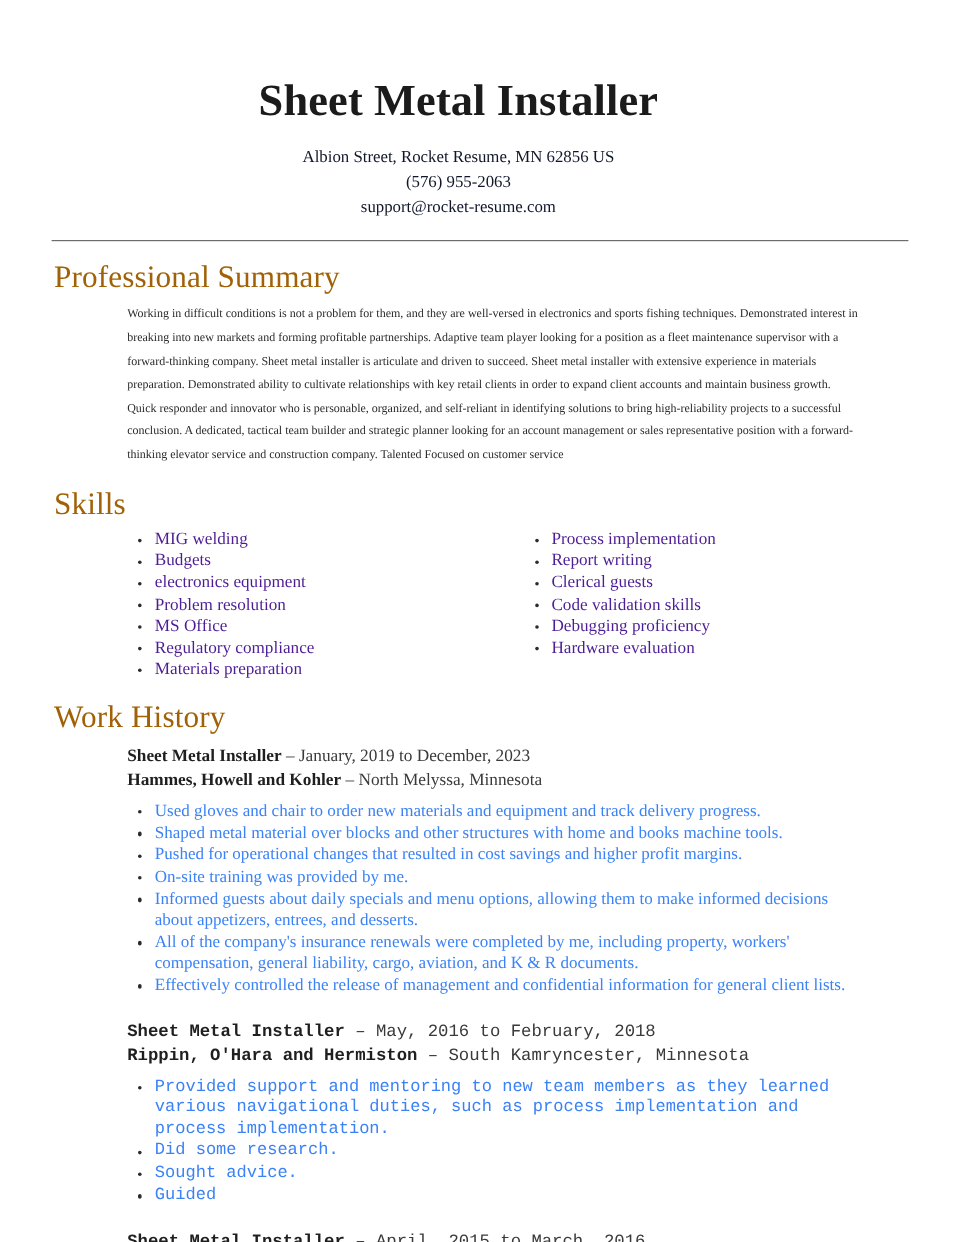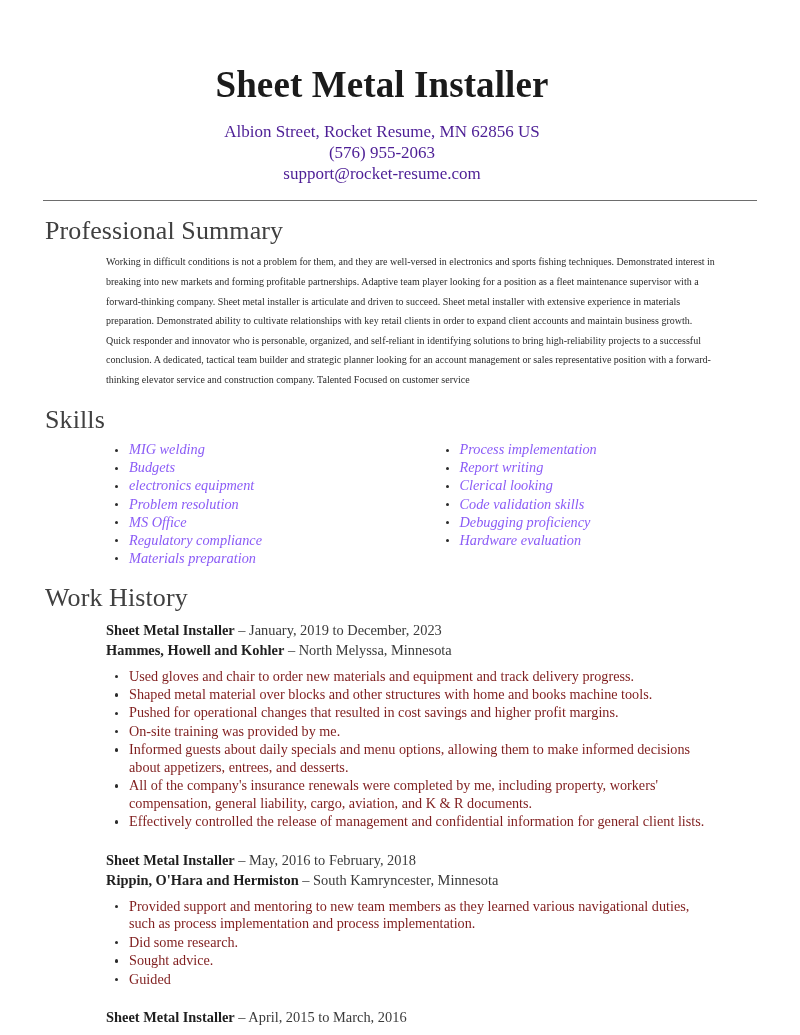--- a/index.html
+++ b/index.html
@@ -34,39 +34,39 @@
     color: #1b1b1b;
     margin: 0;
     padding-top: 37px;
     line-height: 1.18;
   }
   .contact-block {
     text-align: center;
     margin-top: 14px;
   }
   .contact-line {
-    font-size: 17px;
+    font-size: 14px;
     line-height: 21px;
-    color: #4c1d95;
+    color: #0f172a;
   }
   .divider {
     border: 0;
     border-top: 1.4px solid #6d6d6d;
     margin: 16px 0 0 0;
     width: 714px;
   }
 
   
   .section {
     margin-top: 14px;
   }
   .section-heading {
     font-size: 26px;
     font-weight: 400;
-    color: #404040;
+    color: #a16207;
     line-height: 1.22;
     margin: 0 0 6px 2px;
     letter-spacing: 0.1px;
   }
   .section-body {
     padding-left: 63px;
   }
 
   
   .summary-text {
@@ -90,57 +90,56 @@
   }
   .skills-col:last-child { padding-left: 23px; }
   ul.bullets {
     list-style: none;
     margin: 0;
     padding: 0;
   }
   ul.bullets li {
     font-size: 14.3px;
     line-height: 17.5px;
-    color: #8b5cf6;
+    color: #4c1d95;
     position: relative;
     padding-left: 23px;
     margin-bottom: 0.6px;
-    font-style: italic;
   }
   ul.bullets li::before {
     content: "";
     position: absolute;
     left: 9px;
     top: 7.4px;
     width: 3.2px;
     height: 3.2px;
     border-radius: 50%;
     background: #2b2b2b;
   }
 
   
   .job { margin-top: 0; }
-  .job + .job { margin-top: 19px; }
+  .job + .job { margin-top: 19px; font-family: Liberation Mono, monospace; }
   .job-line {
     font-size: 14.4px;
     line-height: 20.5px;
     color: #1f1f1f;
   }
   .job-line .strong { font-weight: 700; }
   .job-line .sep { font-weight: 400; color: #3a3a3a; }
   .job-line .light { font-weight: 400; color: #3a3a3a; }
   ul.job-bullets {
     list-style: none;
     margin: 7px 0 0 0;
     padding: 0 6px 0 0;
   }
   ul.job-bullets li {
     font-size: 14.2px;
     line-height: 17.6px;
-    color: #7f1d1d;
+    color: #3b82f6;
     position: relative;
     padding-left: 23px;
     margin-bottom: 0.8px;
   }
   ul.job-bullets li::before {
     content: "";
     position: absolute;
     left: 9px;
     top: 7.3px;
     width: 3.2px;
@@ -183,21 +182,21 @@
             <li>Problem resolution</li>
             <li>MS Office</li>
             <li>Regulatory compliance</li>
             <li>Materials preparation</li>
           </ul>
       </div>
       <div class="skills-col">
         <ul class="bullets" id="skills-right">
             <li>Process implementation</li>
             <li>Report writing</li>
-            <li>Clerical looking</li>
+            <li>Clerical guests</li>
             <li>Code validation skills</li>
             <li>Debugging proficiency</li>
             <li>Hardware evaluation</li>
           </ul>
       </div>
     </div>
   </div>
 
   <div class="section">
     <h2 class="section-heading">Work History</h2>

